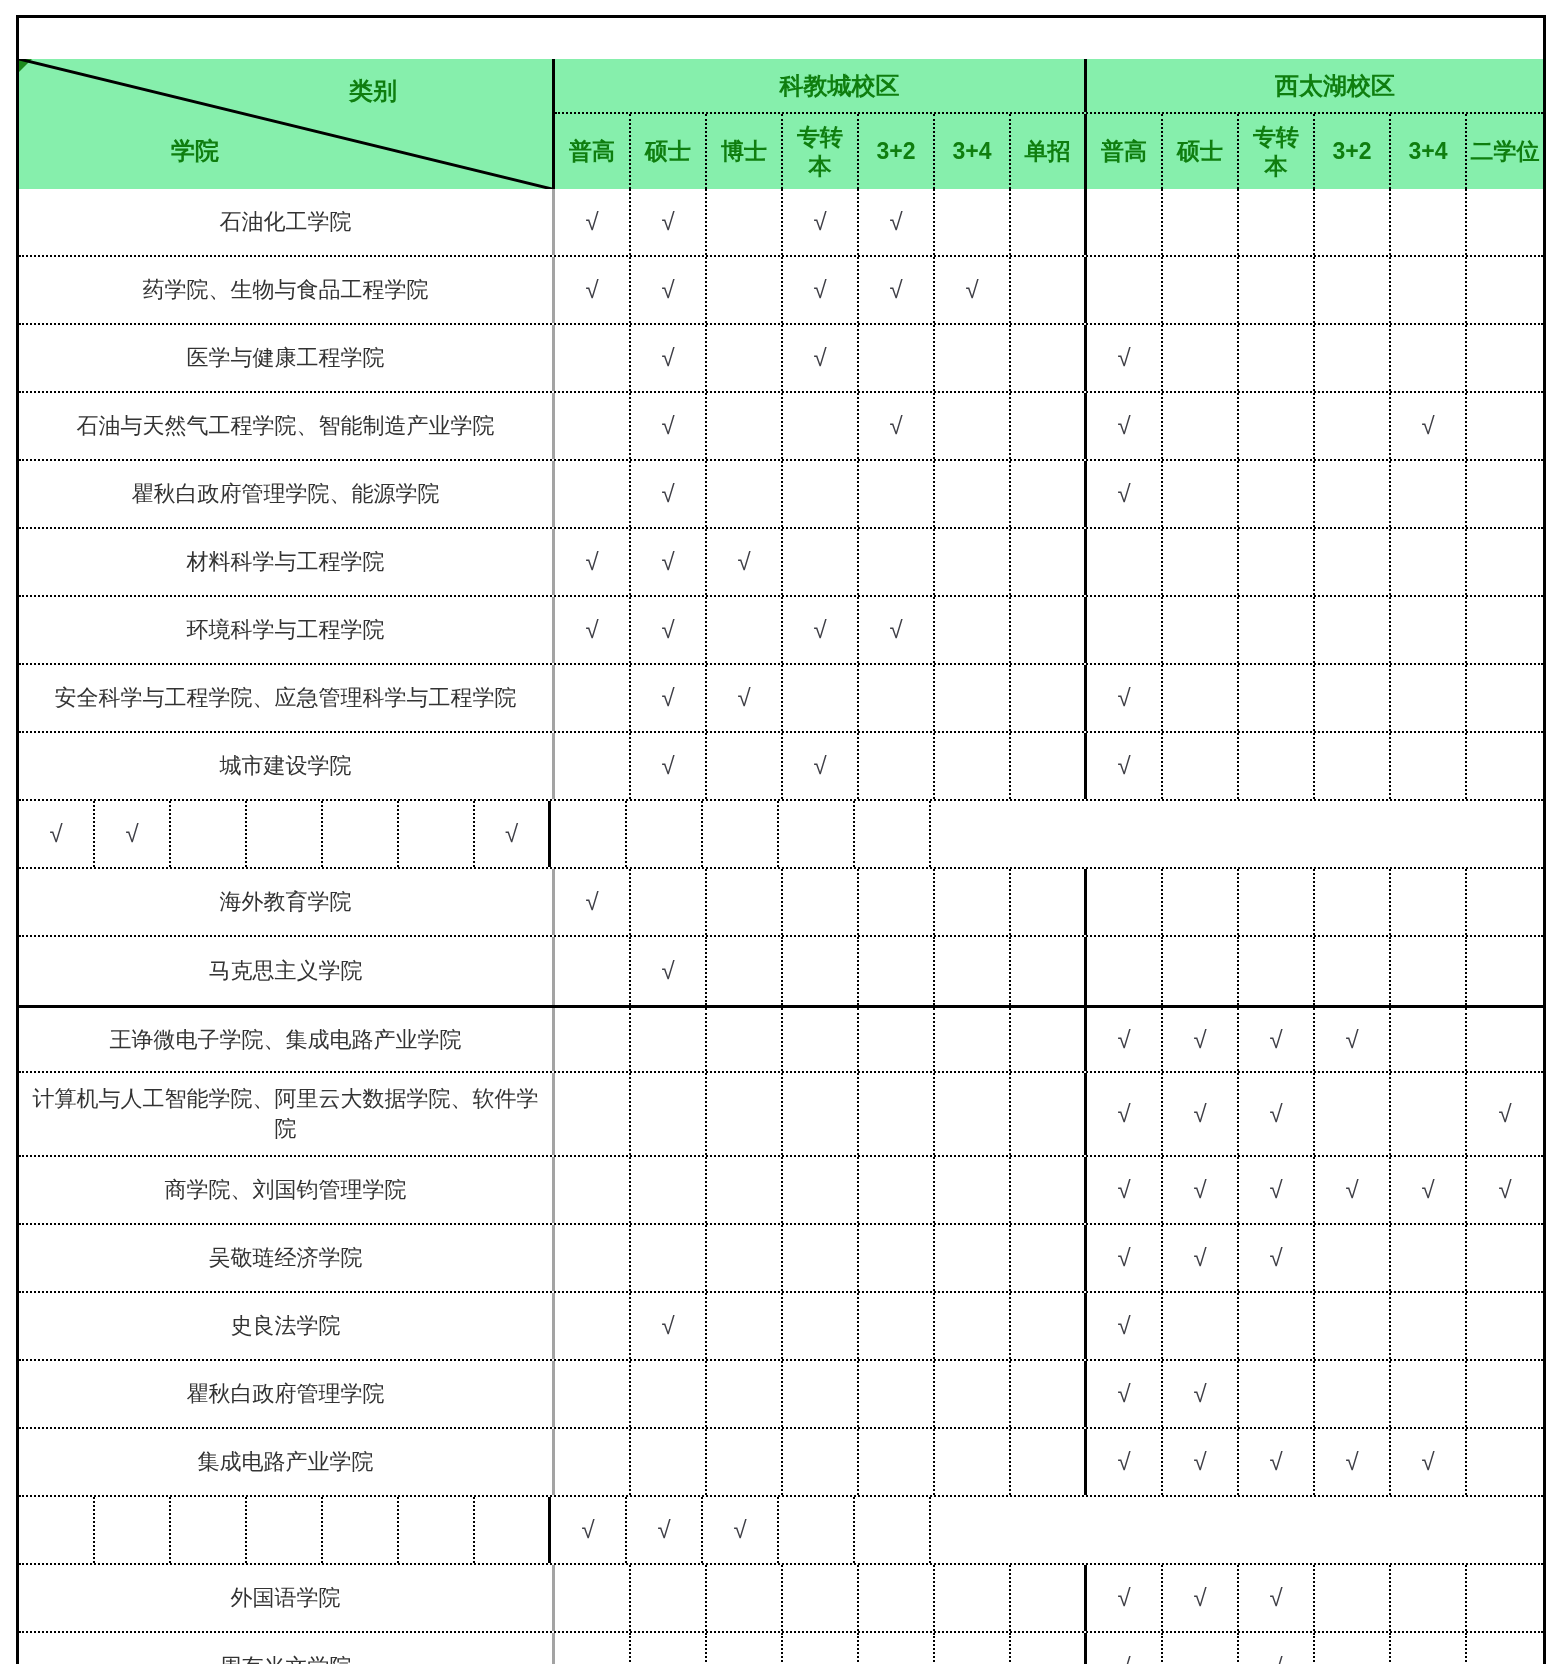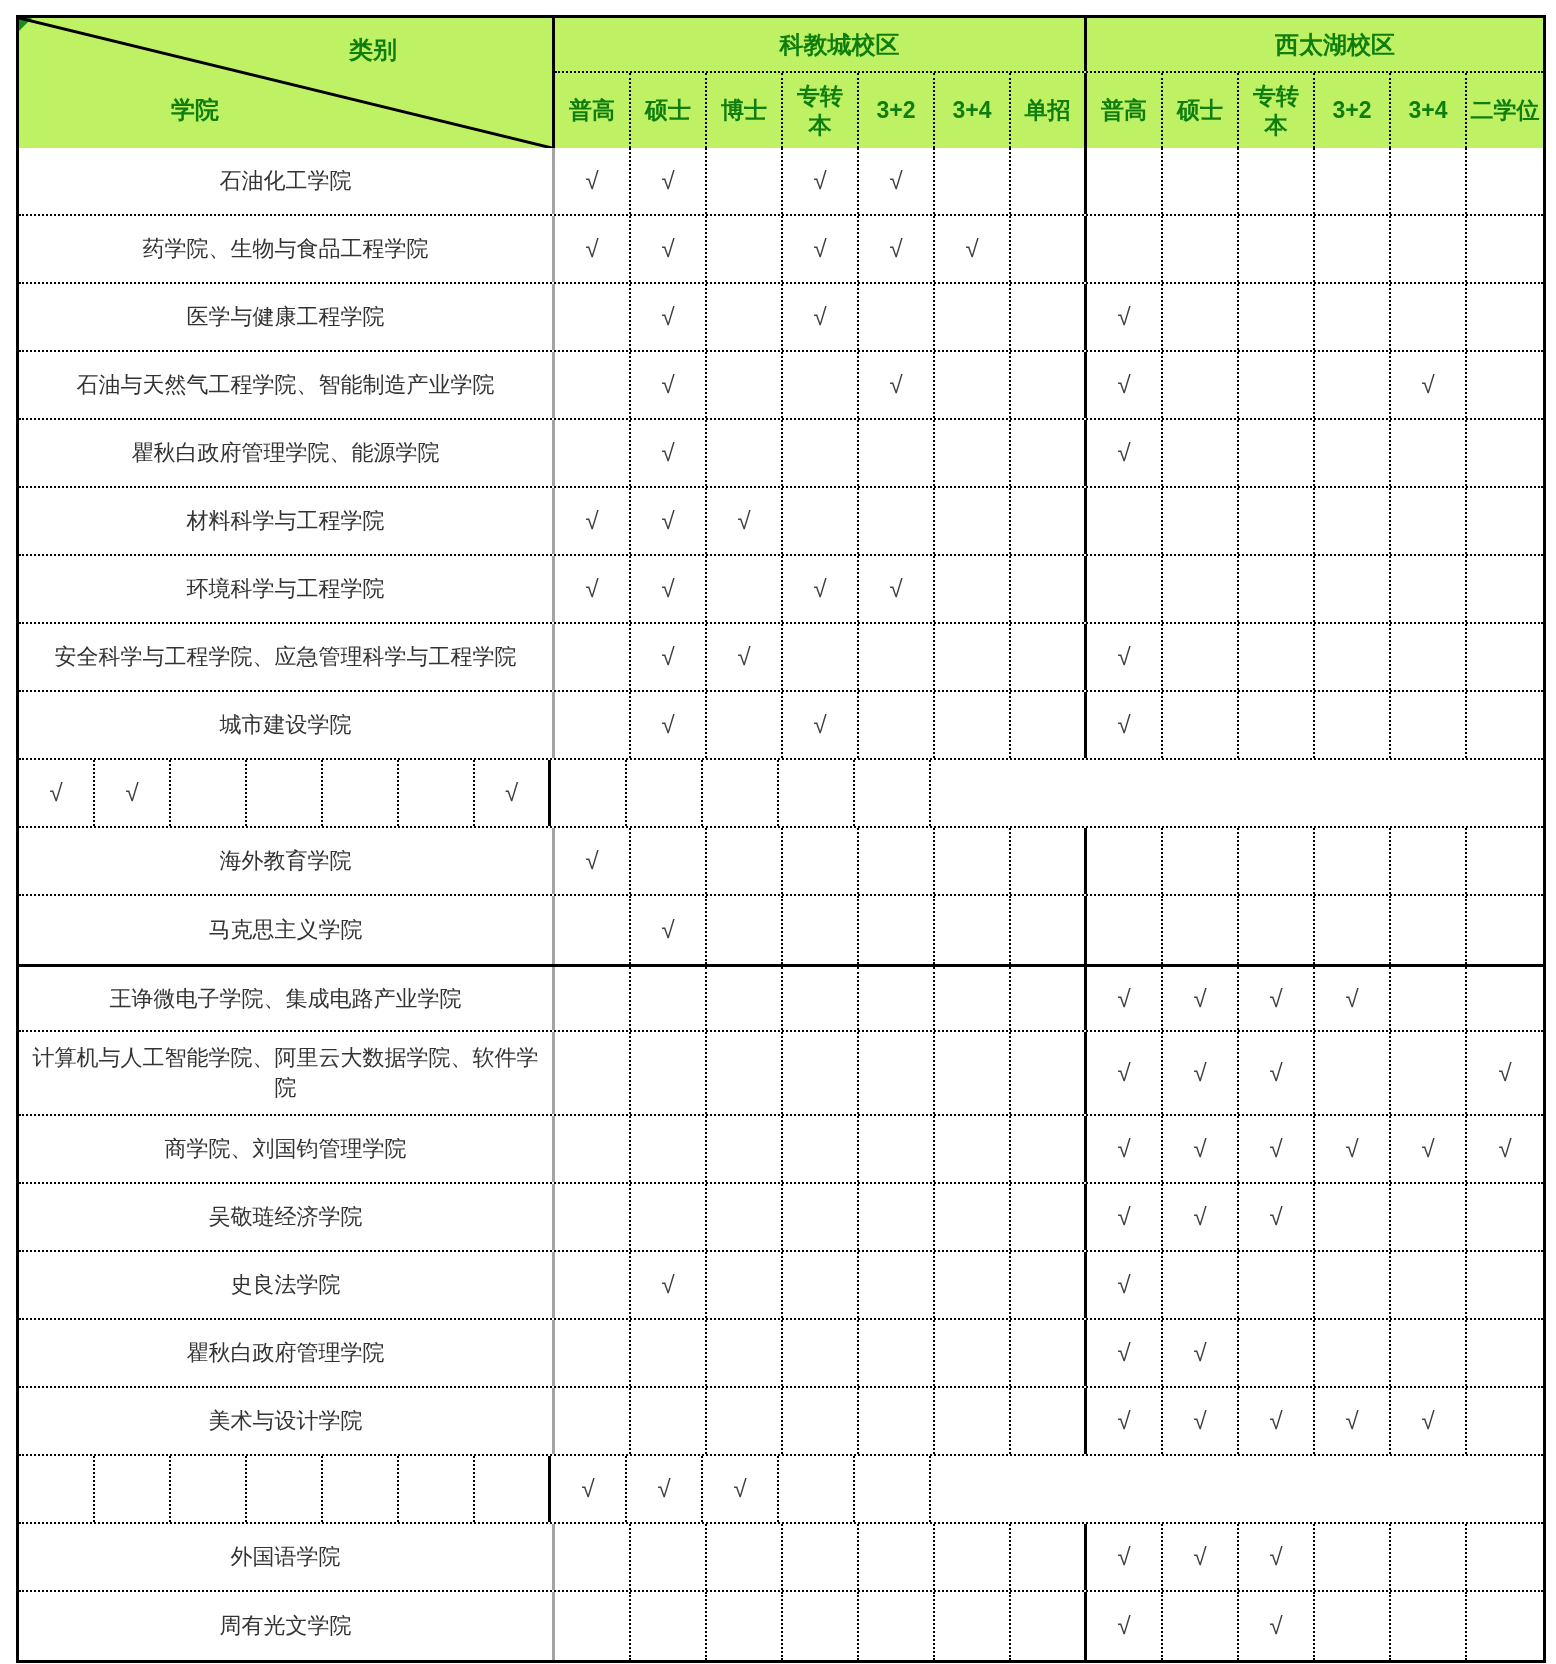--- a/index.html
+++ b/index.html
@@ -9,21 +9,21 @@
     -webkit-font-smoothing:antialiased;
   }
   .sheet-table{
     position:absolute;left:16px;top:15px;
     width:1524px;
     border:3px solid #000;
     box-sizing:content-box;
     background:#fff;
   }
   
-  .thead{display:flex;background:#bef264;}
+  .thead{display:flex;background:#86efac;margin-top:41px;}
   .corner-cell{
     position:relative;width:536px;height:130px;flex:0 0 536px;
     border-right:3px solid #000;box-sizing:border-box;
     overflow:hidden;
   }
   .corner-cell svg{position:absolute;left:0;top:0;width:100%;height:100%;}
   .corner-label{
     position:absolute;font-size:24px;font-weight:bold;color:#0f7e0f;
     white-space:nowrap;
   }
@@ -394,21 +394,21 @@
         <div class="cell"></div>
         <div class="cell thick-r"></div>
         <div class="cell">√</div>
         <div class="cell">√</div>
         <div class="cell"></div>
         <div class="cell"></div>
         <div class="cell"></div>
         <div class="cell last"></div>
       </div>
       <div class="row">
-    <div class="name-cell">美术与设计学院</div>
+    <div class="name-cell">集成电路产业学院</div>
   <div class="cell"></div>
         <div class="cell"></div>
         <div class="cell"></div>
         <div class="cell"></div>
         <div class="cell"></div>
         <div class="cell"></div>
         <div class="cell thick-r"></div>
         <div class="cell">√</div>
         <div class="cell">√</div>
         <div class="cell">√</div>

